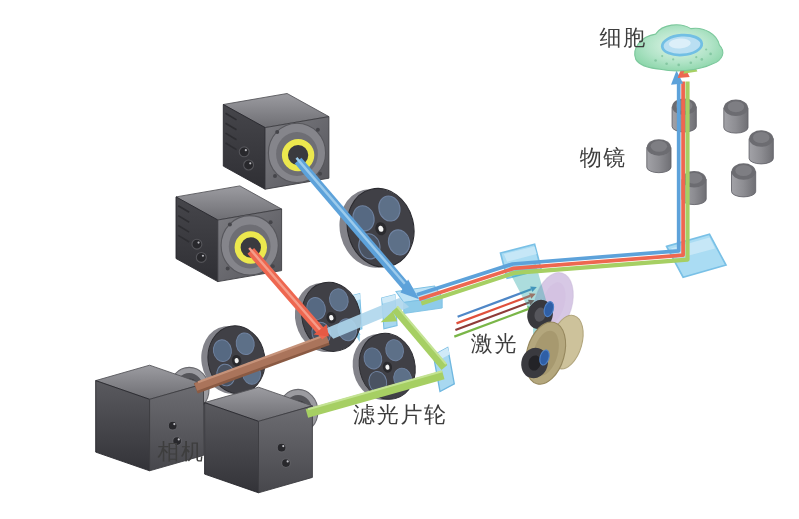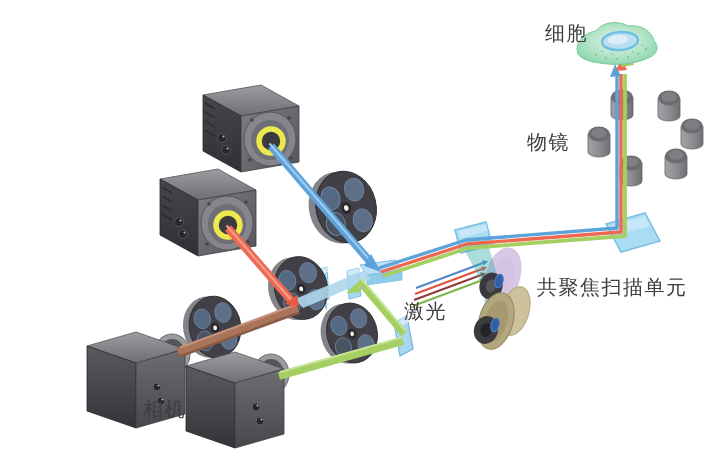--- a/index.html
+++ b/index.html
@@ -1,18 +1,18 @@
 <!DOCTYPE html>
 <html><head>
 <meta charset="utf-8">
 <style>
   html,body{margin:0;padding:0;background:#ffffff;}
   #stage{
     position:relative;width:726px;height:472px;background:#ffffff;overflow:hidden;
-    font-family:Liberation Mono, monospace;
+    font-family:Liberation Serif, serif;
   }
   #stage svg{position:absolute;left:0;top:0;}
   .lbl{
     position:absolute;color:#3e3e3e;font-size:20px;letter-spacing:1.5px;
     font-weight:400;white-space:nowrap;line-height:1.1;
   }
 </style>
 </head>
 <body>
 
@@ -240,16 +240,16 @@
           <circle cx="633" cy="52" r="1"></circle>
           <circle cx="642" cy="45" r="1"></circle>
     </g>
     <ellipse cx="620" cy="41" rx="18" ry="9" transform="rotate(-4 620 41)" fill="#badff2" stroke="#72bfe4" stroke-width="2.5"></ellipse>
     <ellipse cx="618" cy="39.5" rx="10" ry="4.5" transform="rotate(-4 618 39.5)" fill="#dceff9"></ellipse>
   </g>
 </svg>
 
   <div class="lbl" style="left:545px;top:24px;">细胞</div>
   <div class="lbl" style="left:527px;top:133px;">物镜</div>
-  <div class="lbl" style="left:537px;top:278px;">共聚焦扫描单元</div>
-  <div class="lbl" style="left:404px;top:302px;">激光</div>
+  <div class="lbl" style="left:428px;top:302px;">激光</div>
+  <div class="lbl" style="left:321px;top:367px;">滤光片轮</div>
   <div class="lbl" style="left:143px;top:400px;">相机</div>
 </div>
 
 </body></html>

